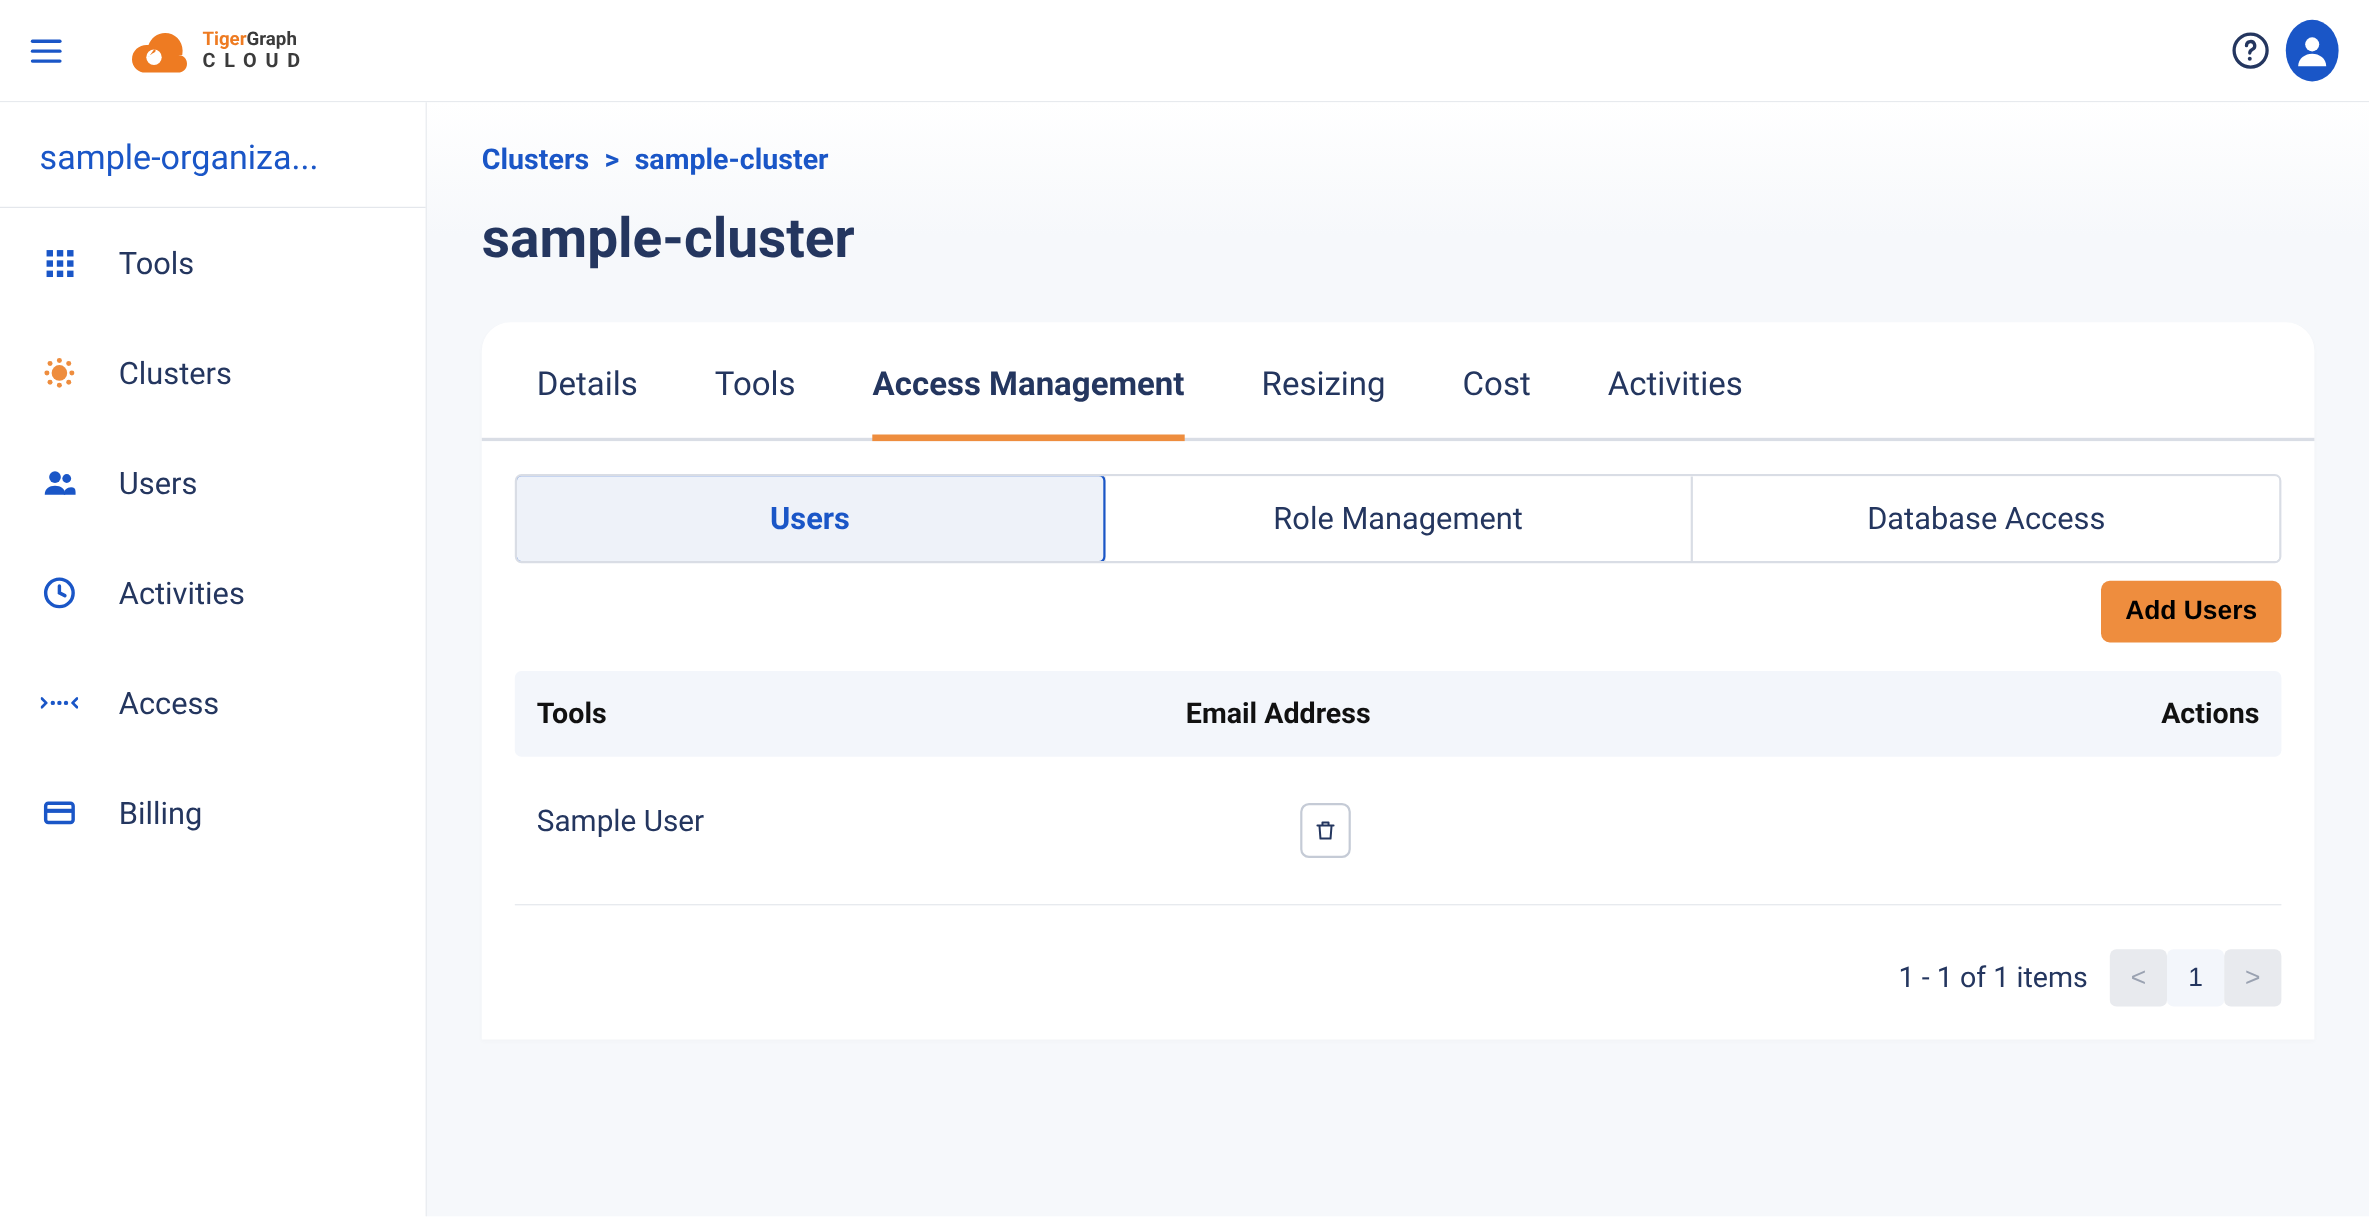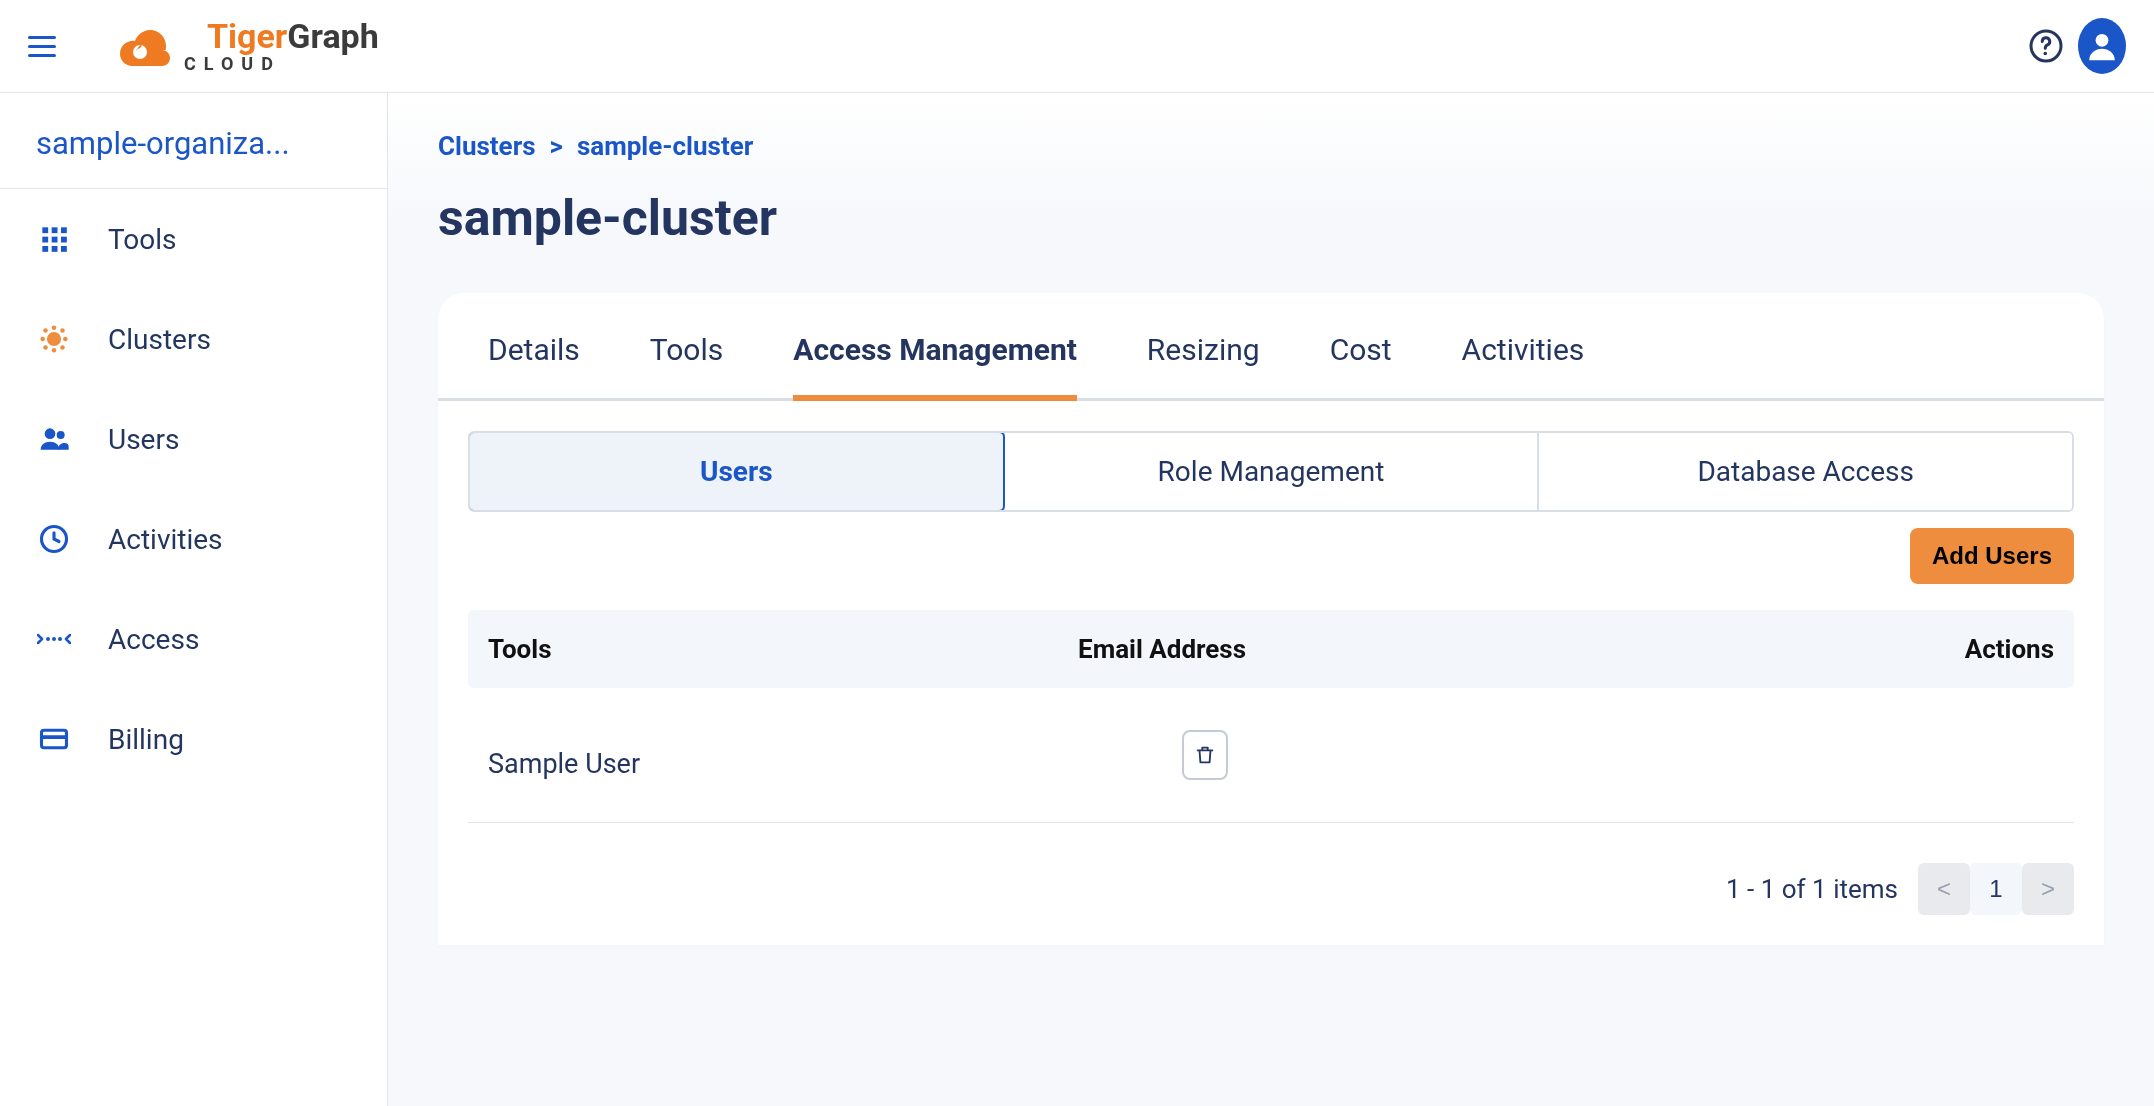--- a/index.html
+++ b/index.html
@@ -29,21 +29,21 @@
   }
   .hamburger div {
     height: 3px; width: 28px; background: #1a56c7; border-radius: 2px;
   }
   .logo {
     margin-left: 48px;
     display: flex; align-items: center; gap: 10px;
   }
   .logo-mark svg { display:block; }
   .logo-text { line-height: 1; }
-  .logo-text .line1 { font-size: 34px; font-weight: 400; color: #3b3b3b; margin-left: 23px; }
+  .logo-text .line1 { font-size: 17px; font-weight: 400; color: #3b3b3b; }
   .logo-text .line1 .tiger { color: #ee7b22; font-weight: 700; }
   .logo-text .line1 .graph { color: #3b3b3b; font-weight: 700; }
   .logo-text .line2 { letter-spacing: 8px; font-size: 18px; color: #3b3b3b; font-weight: 700; margin-top: 2px;}
   .topbar-spacer { flex: 1; }
   .top-icon {
     width: 48px; height: 48px;
     display:flex; align-items:center; justify-content:center;
     cursor:pointer; margin-left: 8px;
   }
   .avatar-circle {
@@ -195,21 +195,21 @@
   .col-name { flex: 0 0 590px; }
   .col-email { flex: 1; }
   .col-actions { flex: 0 0 150px; text-align: right; }
 
   .trow {
     display:flex;
     padding: 42px 20px;
     border-bottom: 1px solid #e2e5ea;
     font-size: 27px;
     color: #24365f;
-    align-items:flex-end;
+    align-items:flex-start;
   }
   .trow .col-actions { display:flex; justify-content:flex-end; }
 
   .delete-btn {
     width: 46px; height: 50px;
     border: 2px solid #c5cbd6;
     border-radius: 8px;
     background: #fff;
     display:flex; align-items:center; justify-content:center;
     cursor:pointer;

